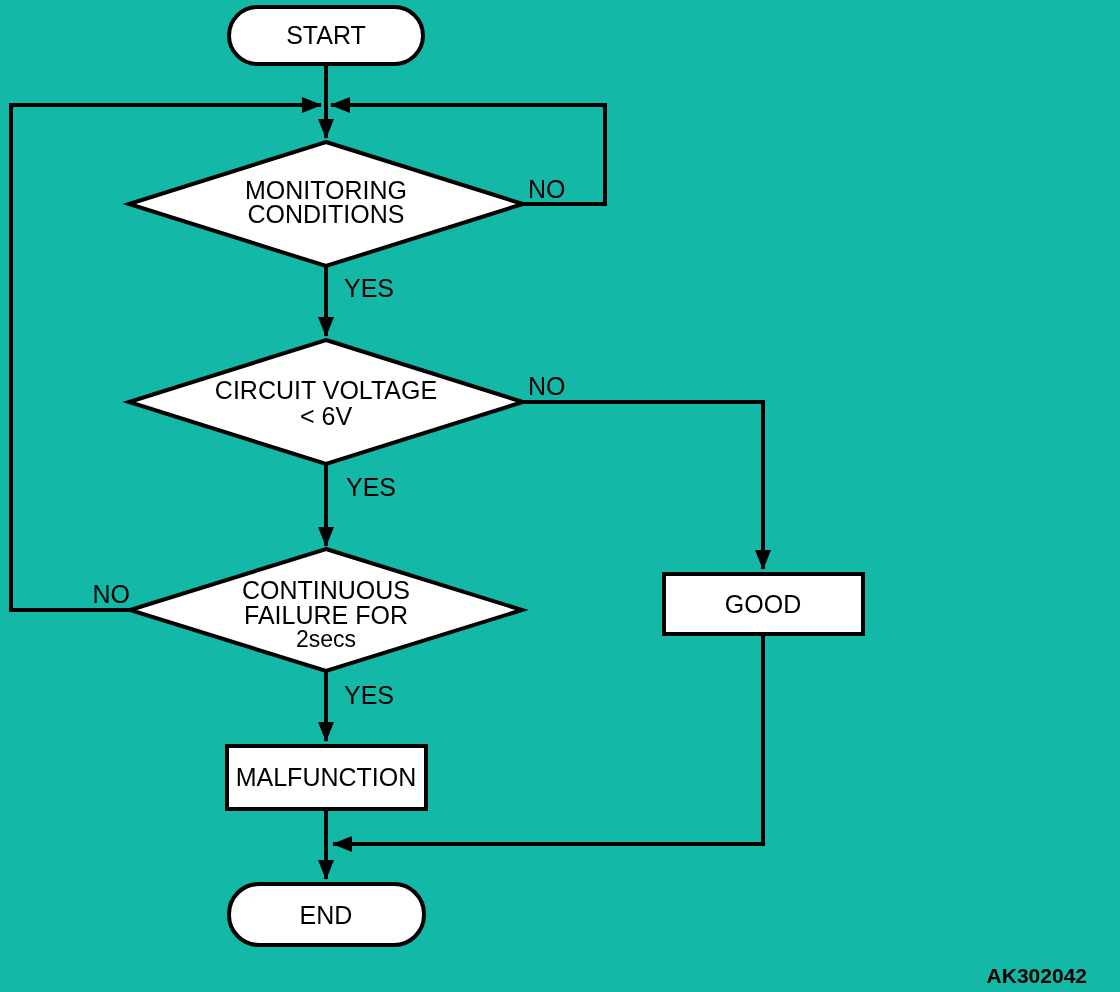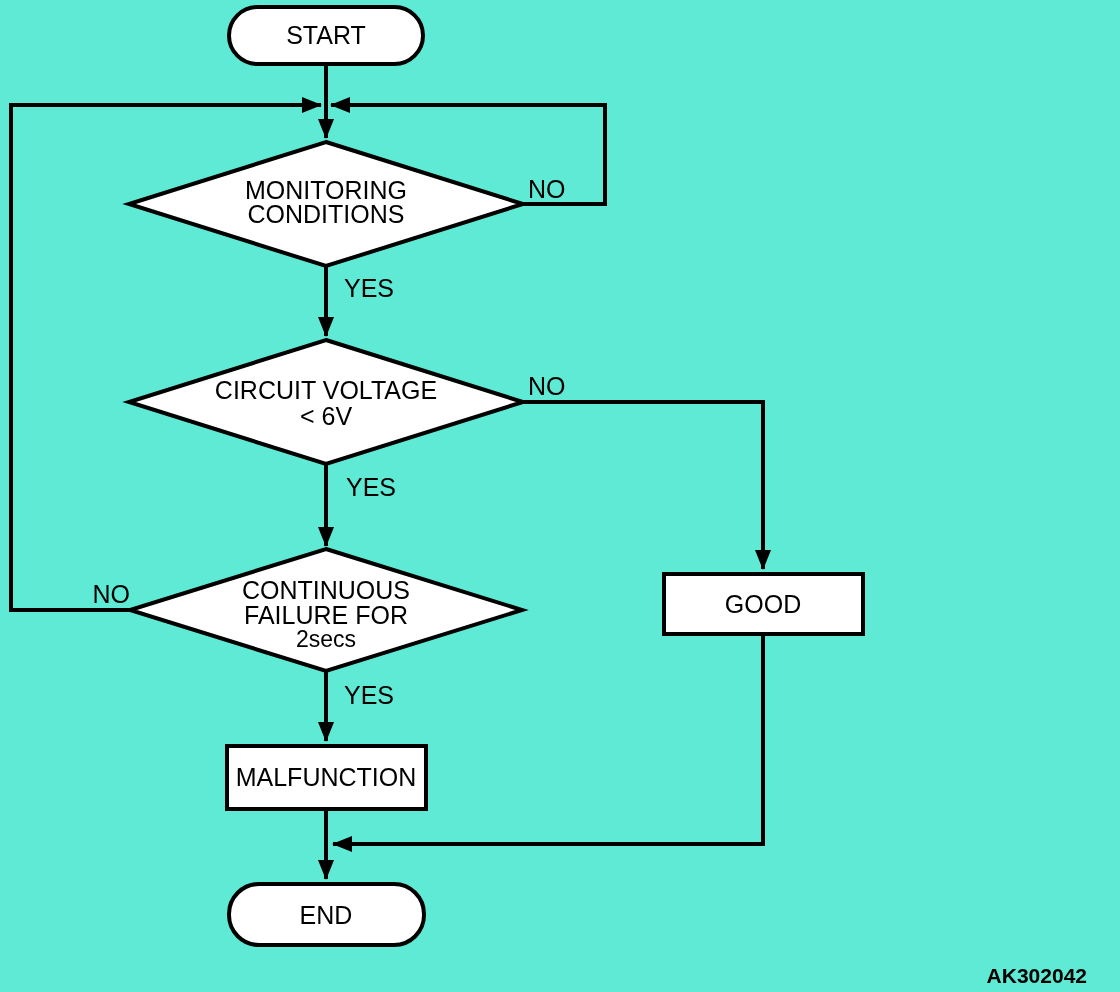--- a/index.html
+++ b/index.html
@@ -1,20 +1,20 @@
 <!DOCTYPE html>
 <html><head>
 <meta charset="utf-8">
 <style>
   html, body { margin: 0; padding: 0; background: #ffffff; }
   .canvas {
     position: relative;
     width: 1120px;
     height: 992px;
-    background: #5eead4;
+    background: #14b8a6;
     font-family: "Liberation Sans", sans-serif;
   }
   svg { display: block; }
   .shape { fill: #ffffff; stroke: #000000; stroke-width: 4; stroke-linejoin: miter; }
   .edge  { fill: none; stroke: #000000; stroke-width: 4; stroke-linejoin: miter; }
   .lbl {
     font-family: "Liberation Sans", sans-serif;
     font-size: 25px;
     fill: #000000;
   }

